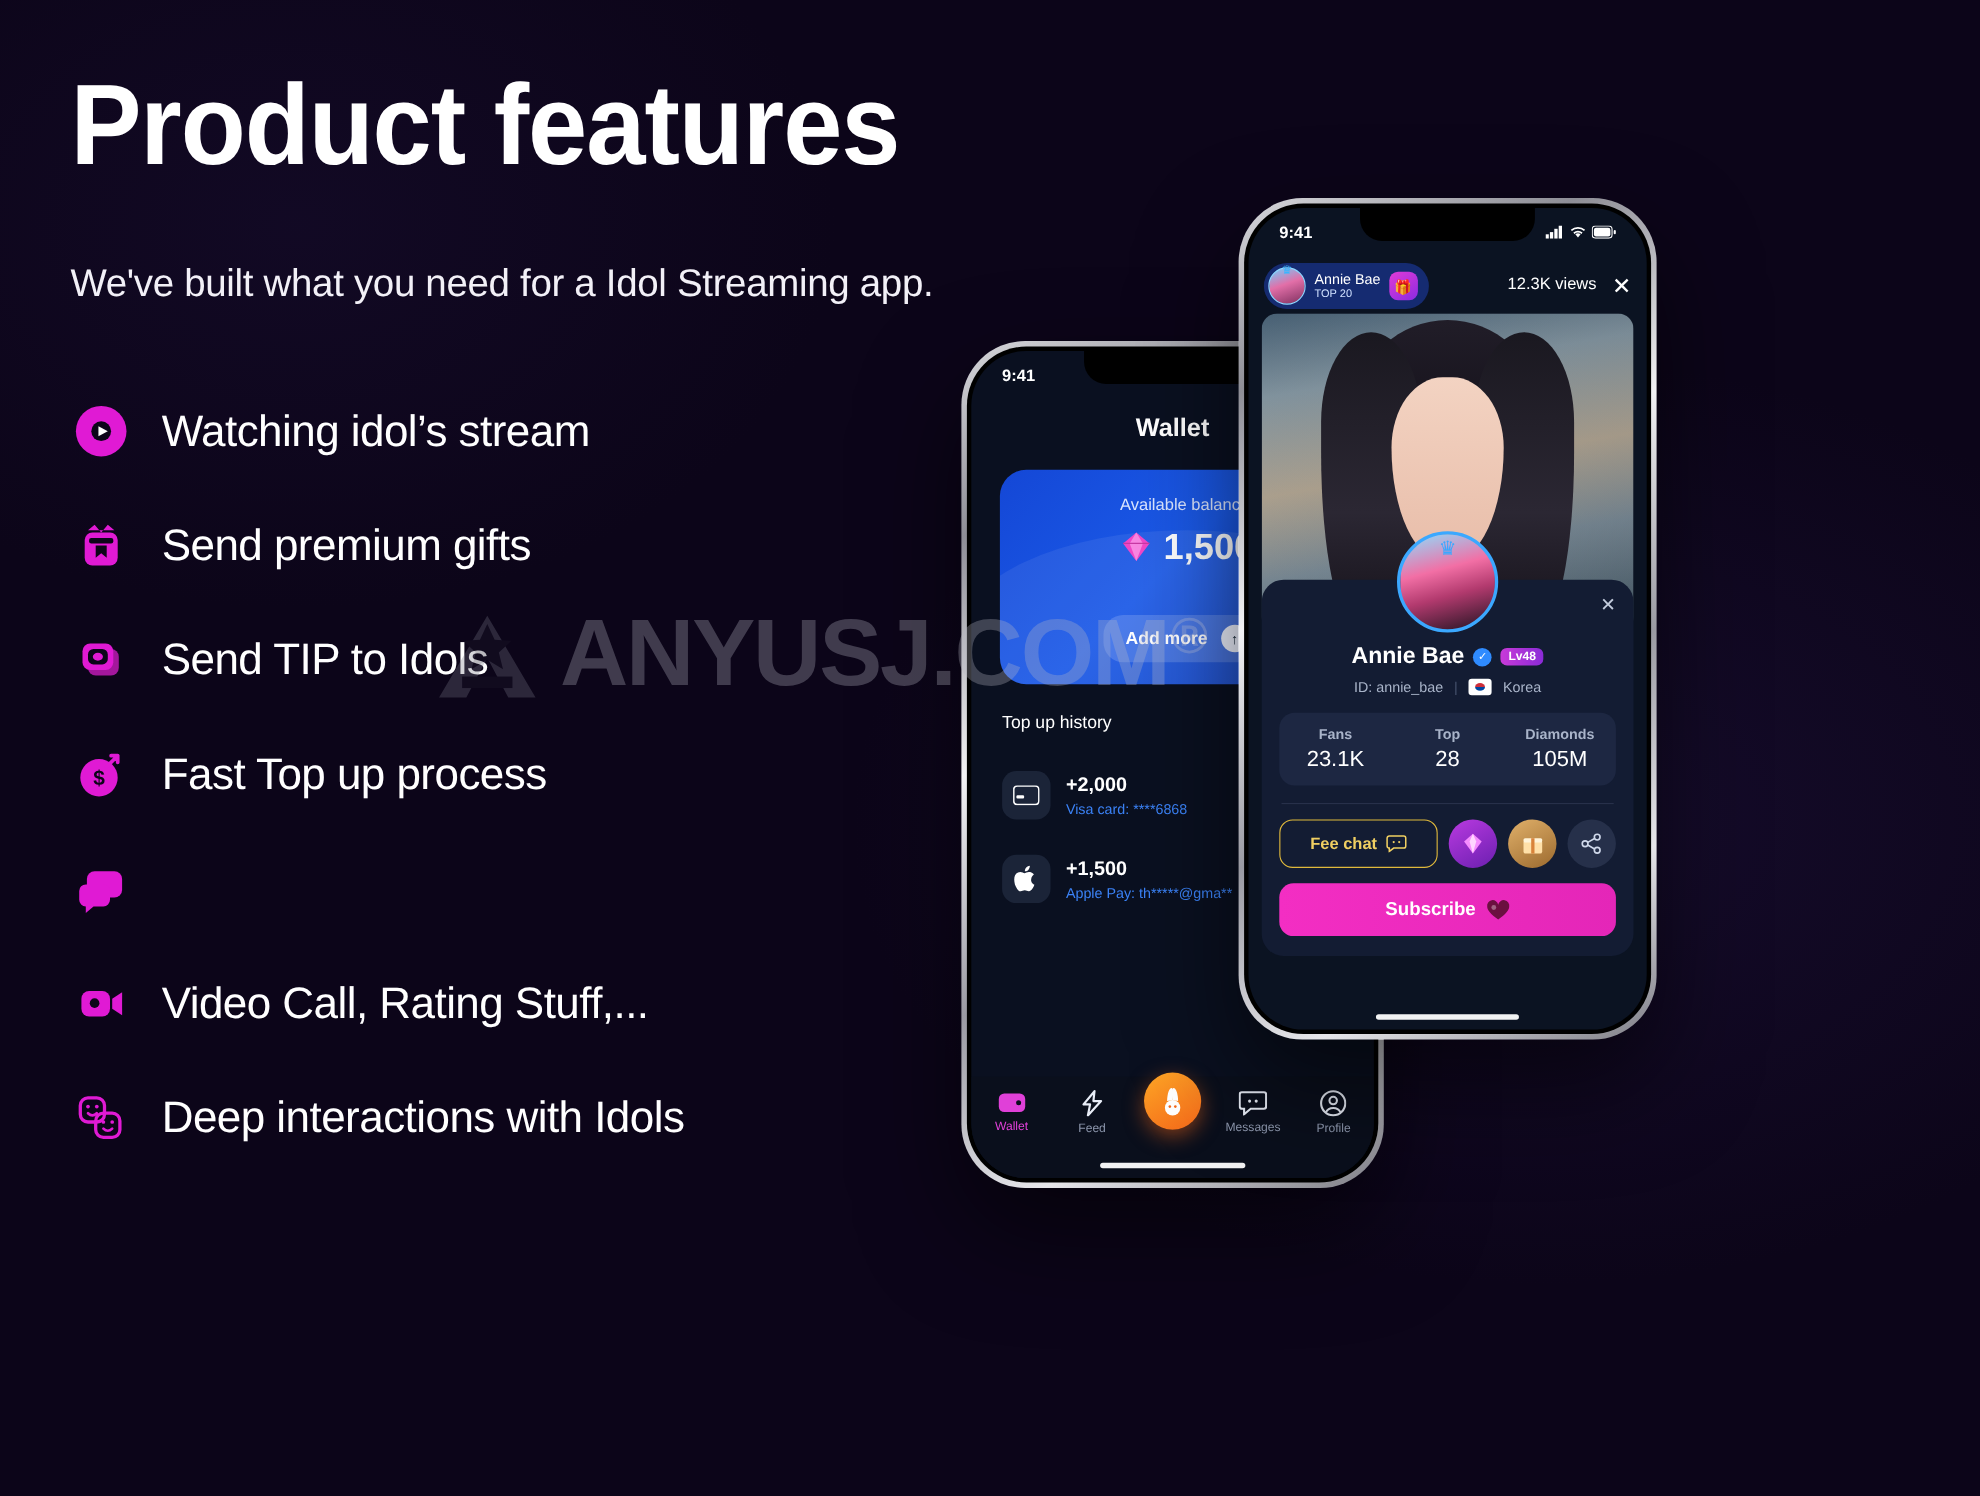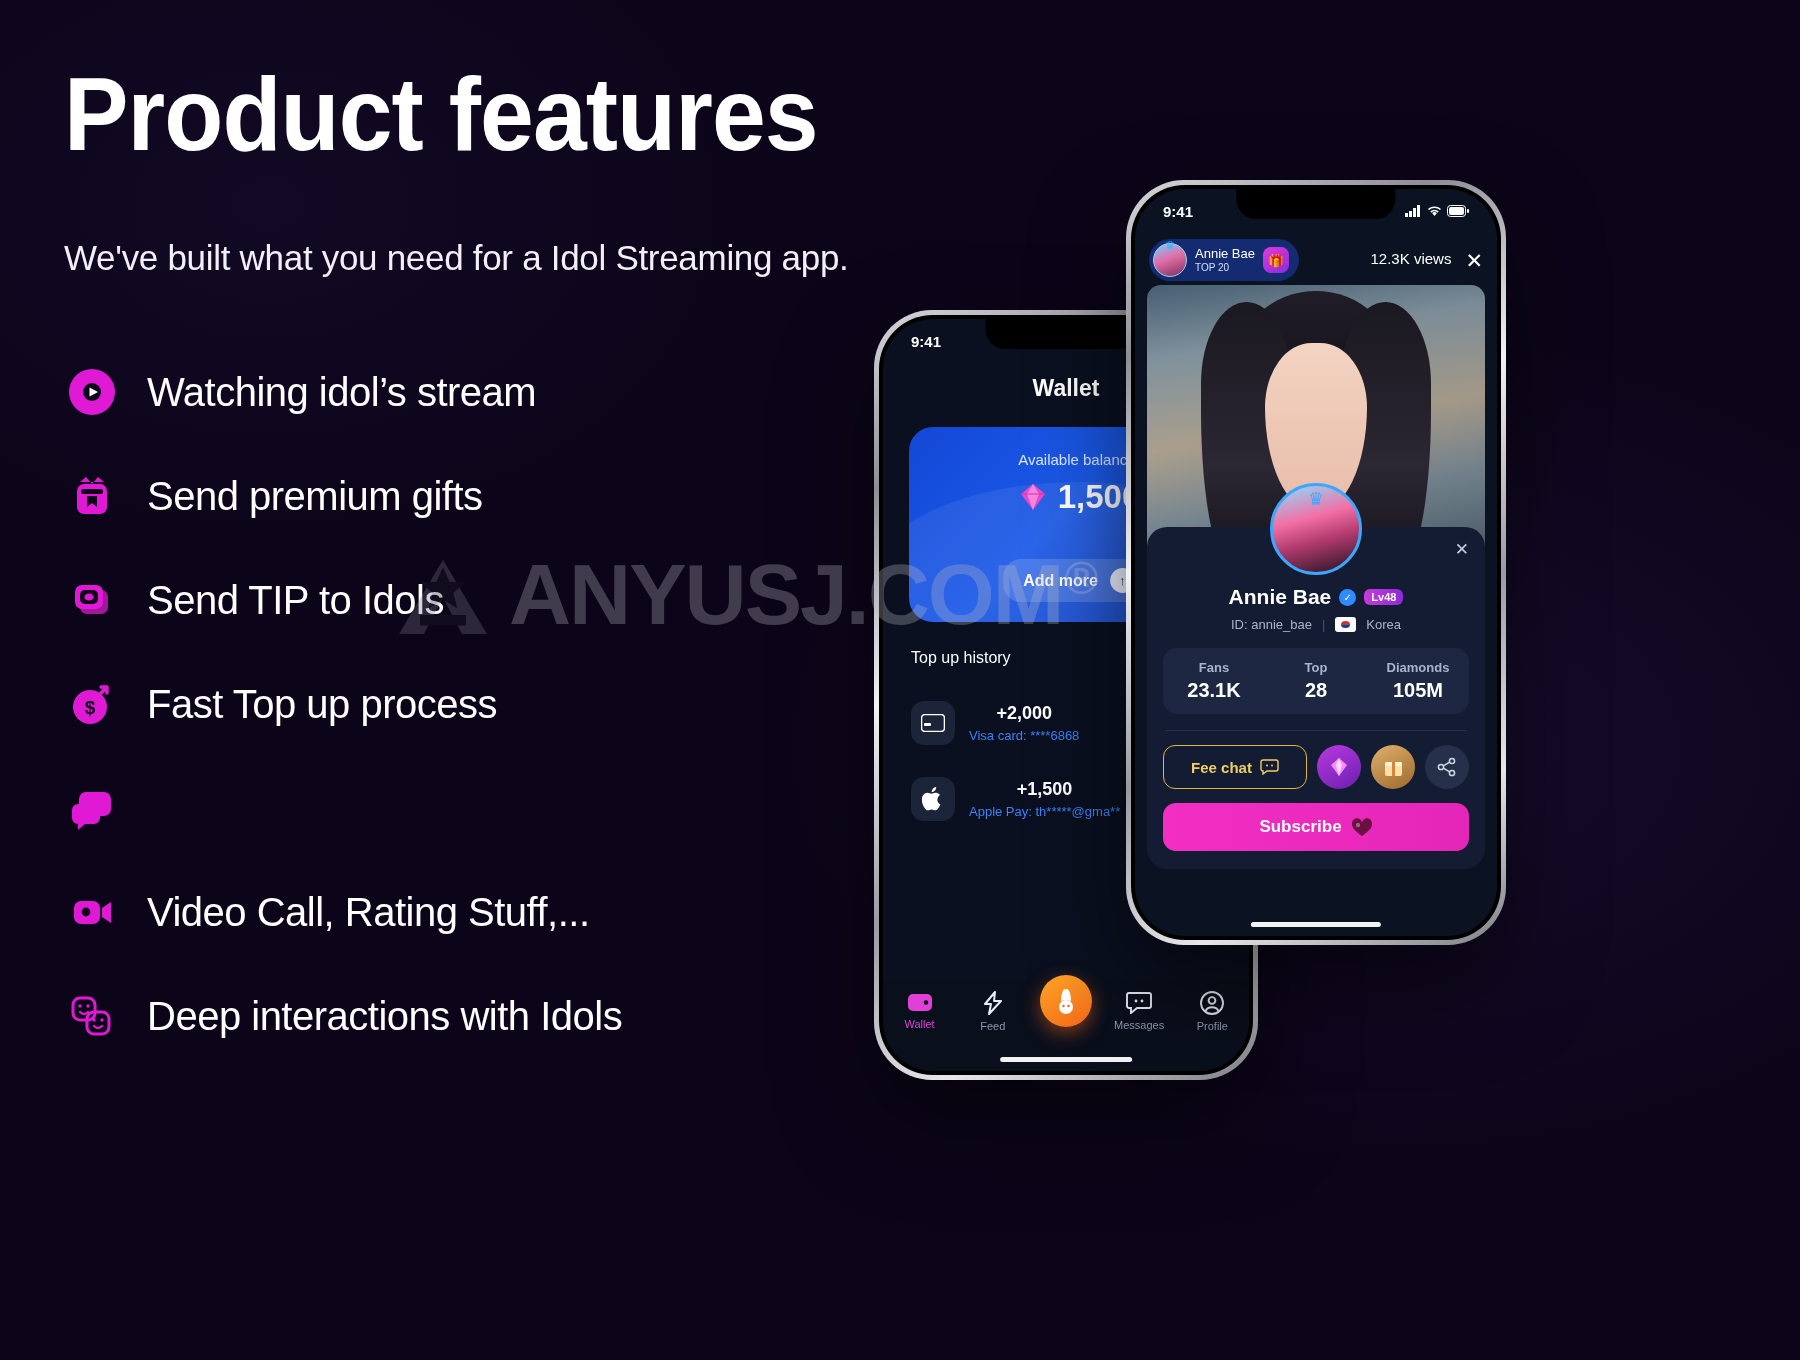--- a/index.html
+++ b/index.html
@@ -180,21 +180,20 @@
     font-weight: bold;
   }
   .history-head {
     position: absolute; top: 330px; left: 28px;
     color: #fff; font-size: 16px; font-weight: 500;
   }
   .hist-list { position: absolute; top: 366px; left: 24px; right: 18px; }
   .hist-item {
     display: flex; align-items: center; gap: 14px;
     padding: 16px 4px;
-    text-align: center;
   }
   .hist-ico {
     width: 44px; height: 44px; border-radius: 13px;
     background: #1b2438;
     display: flex; align-items: center; justify-content: center;
     flex: 0 0 44px;
   }
   .hist-amt { color: #fff; font-size: 18px; font-weight: bold; }
   .hist-sub { color: #3b82f6; font-size: 13px; margin-top: 4px; }
   .tabbar {
@@ -342,21 +341,21 @@
     background: linear-gradient(180deg,#cd2e3a 50%,#0047a0 50%);
   }
   .stats {
     margin-top: 16px;
     background: #1d2742;
     border-radius: 14px;
     display: flex; padding: 12px 0;
   }
   .stat { flex: 1; text-align: center; }
   .stat-label { color: #a9b4c9; font-size: 13px; font-weight: bold; }
-  .stat-value { color: #fff; font-size: 20px; font-weight: bold; margin-top: 4px; }
+  .stat-value { color: #fff; font-size: 20px; font-weight: normal; margin-top: 4px; }
   .divider { height: 1px; background: #27304a; margin: 16px 2px 14px; }
   .act-row { display: flex; align-items: center; gap: 10px; }
   .fee-chat {
     flex: 1;
     border: 1px solid #e0b93c;
     color: #f0cf62;
     border-radius: 12px;
     height: 44px;
     display: flex; align-items: center; justify-content: center; gap: 8px;
     font-size: 15px; font-weight: bold;

